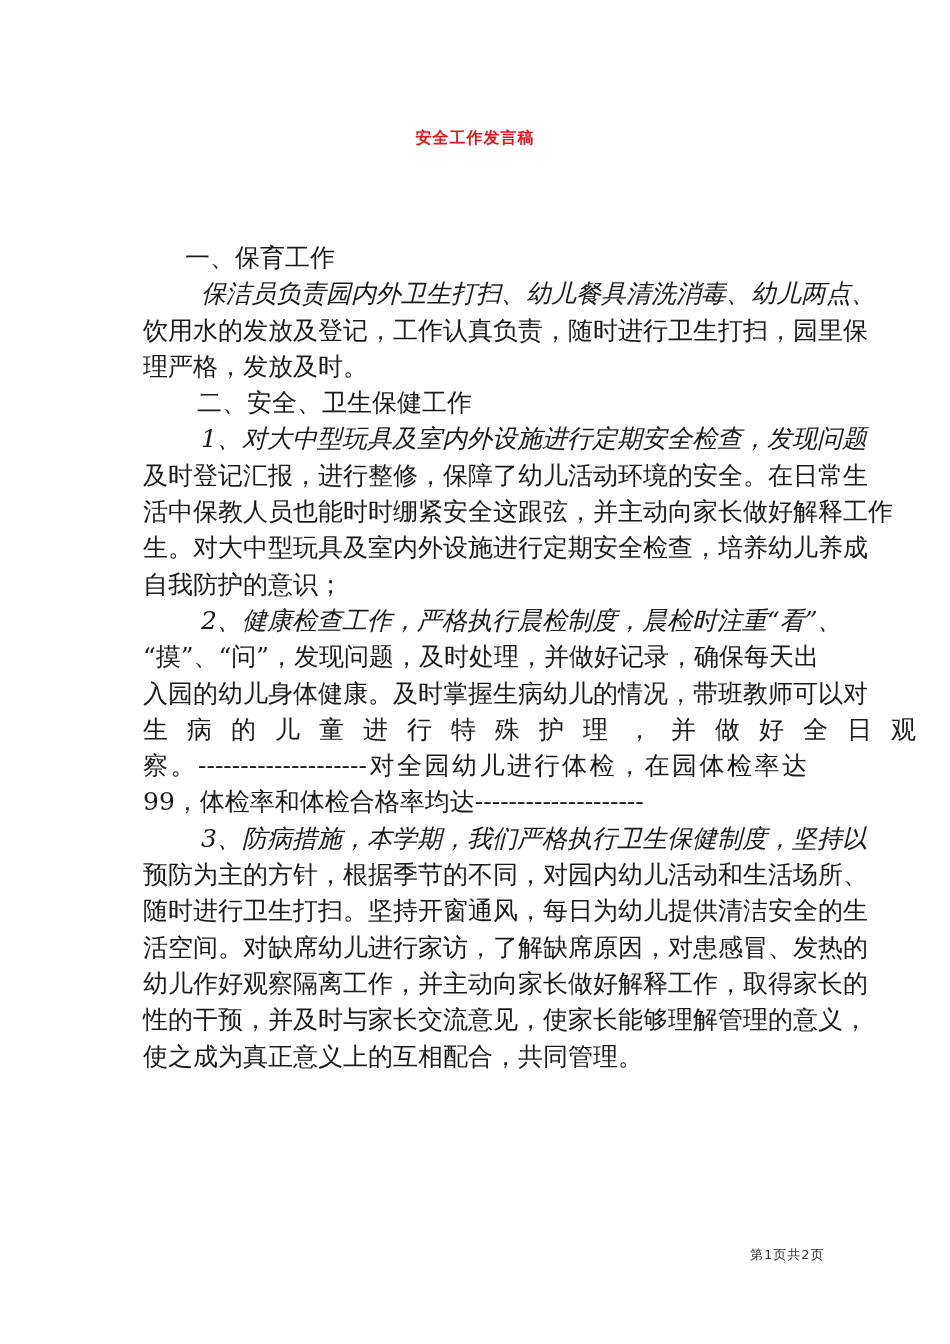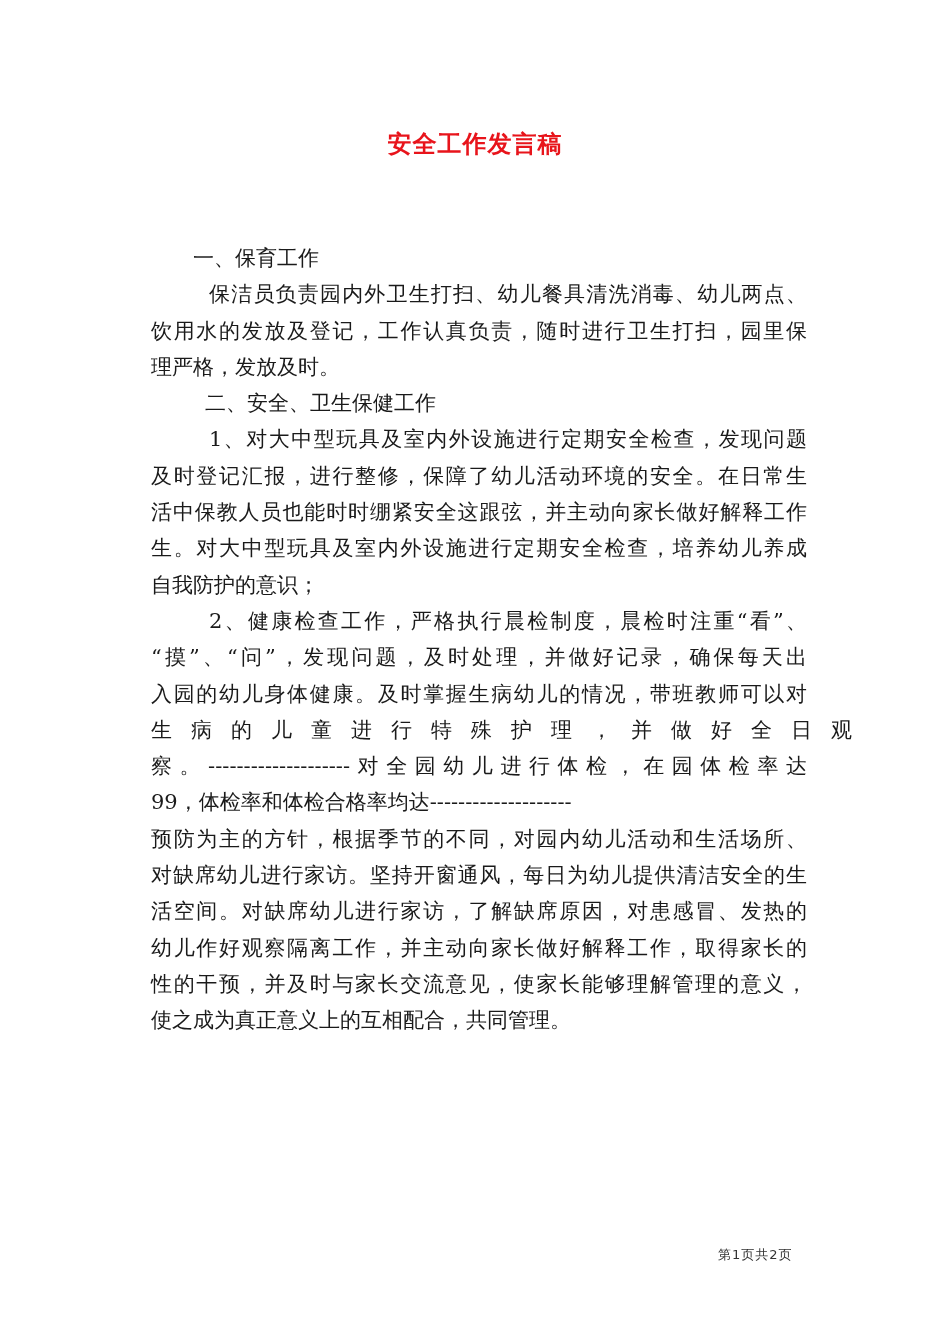--- a/index.html
+++ b/index.html
@@ -16,53 +16,52 @@
       color: #1a1a1a;
     }
     .title {
       position: absolute;
       top: 128px;
       left: 0;
       width: 950px;
       text-align: center;
       font-family: "DejaVu Sans", "Liberation Sans", sans-serif;
       font-weight: bold;
-      font-size: 24px;
+      font-size: 16px;
       color: #e8141b;
       letter-spacing: 1px;
     }
     .content {
       position: absolute;
       top: 240px;
       left: 143px;
       width: 664px;
     }
     .line {
       height: 36.3px;
       line-height: 36.3px;
-      font-size: 21px;
+      font-size: 25px;
       white-space: nowrap;
       overflow: visible;
       text-align: justify;
       text-align-last: justify;
-      margin-left: 8px;
     }
     .line.last {
       text-align-last: left;
     }
     .indent1 { padding-left: 42px; }
-    .indent2 { padding-left: 58px; }
+    .indent2 { padding-left: 58px; font-style: italic; }
     .indent3 { padding-left: 54px; }
     .heading-line {
       text-align-last: left;
     }
     .page-number {
       position: absolute;
       top: 1246px;
-      left: 718px;
+      left: 750px;
       font-family: "DejaVu Sans", "Liberation Sans", sans-serif;
       font-size: 13px;
       color: #333333;
       letter-spacing: 1px;
     }
   </style>
 </head>
 <body>
 
 <div class="title">安全工作发言稿</div>
@@ -82,21 +81,22 @@
   <div class="line">生。对大中型玩具及室内外设施进行定期安全检查，培养幼儿养成</div>
   <div class="line last">自我防护的意识；</div>
 
   <div class="line indent2">2、健康检查工作，严格执行晨检制度，晨检时注重“看”、</div>
   <div class="line">“摸”、“问”，发现问题，及时处理，并做好记录，确保每天出</div>
   <div class="line">入园的幼儿身体健康。及时掌握生病幼儿的情况，带班教师可以对</div>
   <div class="line" style="letter-spacing:19px;">生病的儿童进行特殊护理，并做好全日观</div>
   <div class="line">察。--------------------对全园幼儿进行体检，在园体检率达</div>
   <div class="line last">99，体检率和体检合格率均达--------------------</div>
 
+  <div class="line indent2">3、防病措施，本学期，我们严格执行卫生保健制度，坚持以</div>
   <div class="line">预防为主的方针，根据季节的不同，对园内幼儿活动和生活场所、</div>
-  <div class="line">对缺席幼儿进行家访。坚持开窗通风，每日为幼儿提供清洁安全的生</div>
+  <div class="line">随时进行卫生打扫。坚持开窗通风，每日为幼儿提供清洁安全的生</div>
   <div class="line">活空间。对缺席幼儿进行家访，了解缺席原因，对患感冒、发热的</div>
   <div class="line">幼儿作好观察隔离工作，并主动向家长做好解释工作，取得家长的</div>
   <div class="line">性的干预，并及时与家长交流意见，使家长能够理解管理的意义，</div>
   <div class="line last">使之成为真正意义上的互相配合，共同管理。</div>
 </div>
 
 <div class="page-number">第1页共2页</div>
 
 </body></html>

